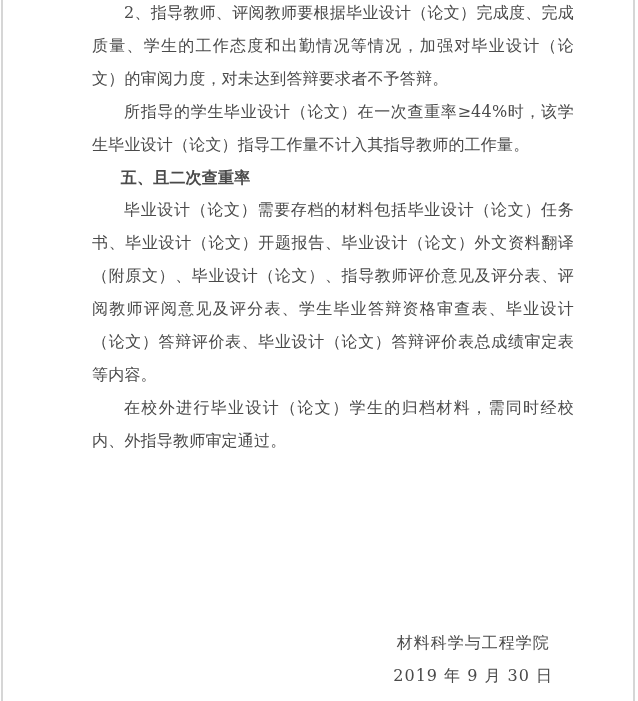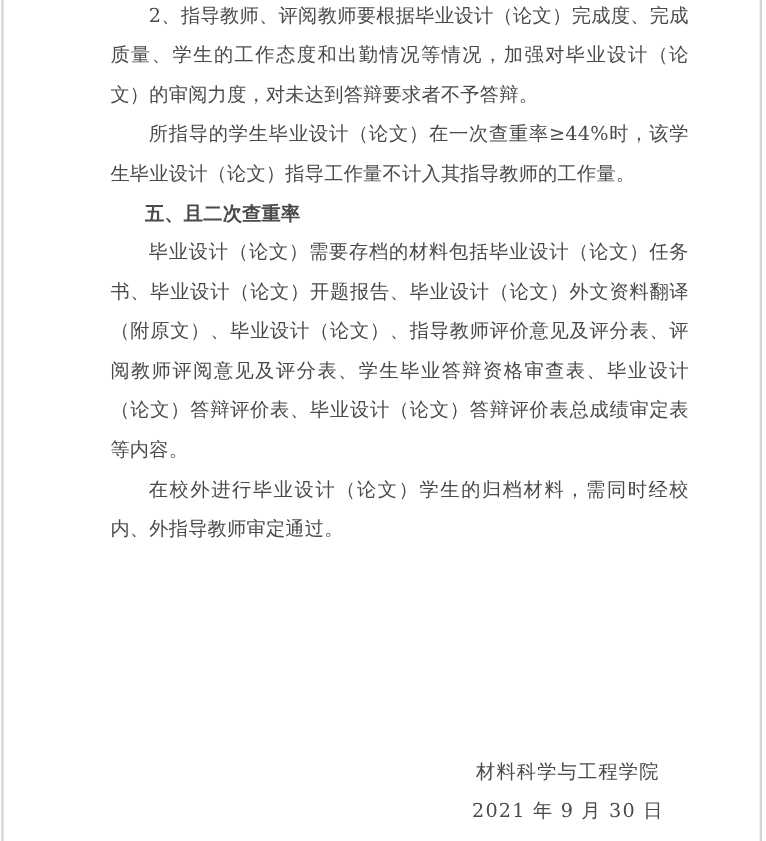--- a/index.html
+++ b/index.html
@@ -66,15 +66,15 @@
   <div class="content" id="content" style="color: rgb(74, 74, 74);">
       <p class="body">2、指导教师、评阅教师要根据毕业设计（论文）完成度、完成质量、学生的工作态度和出勤情况等情况，加强对毕业设计（论文）的审阅力度，对未达到答辩要求者不予答辩。</p>
       <p class="body">所指导的学生毕业设计（论文）在一次查重率≥44%时，该学生毕业设计（论文）指导工作量不计入其指导教师的工作量。</p>
       <p class="heading">五、且二次查重率</p>
       <p class="body">毕业设计（论文）需要存档的材料包括毕业设计（论文）任务书、毕业设计（论文）开题报告、毕业设计（论文）外文资料翻译（附原文）、毕业设计（论文）、指导教师评价意见及评分表、评阅教师评阅意见及评分表、学生毕业答辩资格审查表、毕业设计（论文）答辩评价表、毕业设计（论文）答辩评价表总成绩审定表等内容。</p>
       <p class="body">在校外进行毕业设计（论文）学生的归档材料，需同时经校内、外指导教师审定通过。</p>
     </div>
 
   <div class="signature-block" style="color: rgb(74, 74, 74);">
     <div>材料科学与工程学院</div>
-    <div>2021 年 9 月 30 日</div>
+    <div>2019 年 9 月 30 日</div>
   </div>
 </div>
 
 </body></html>

